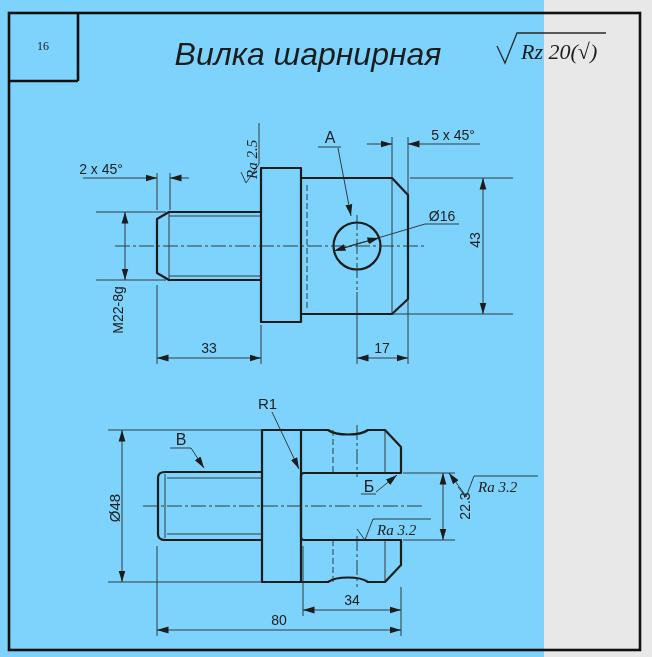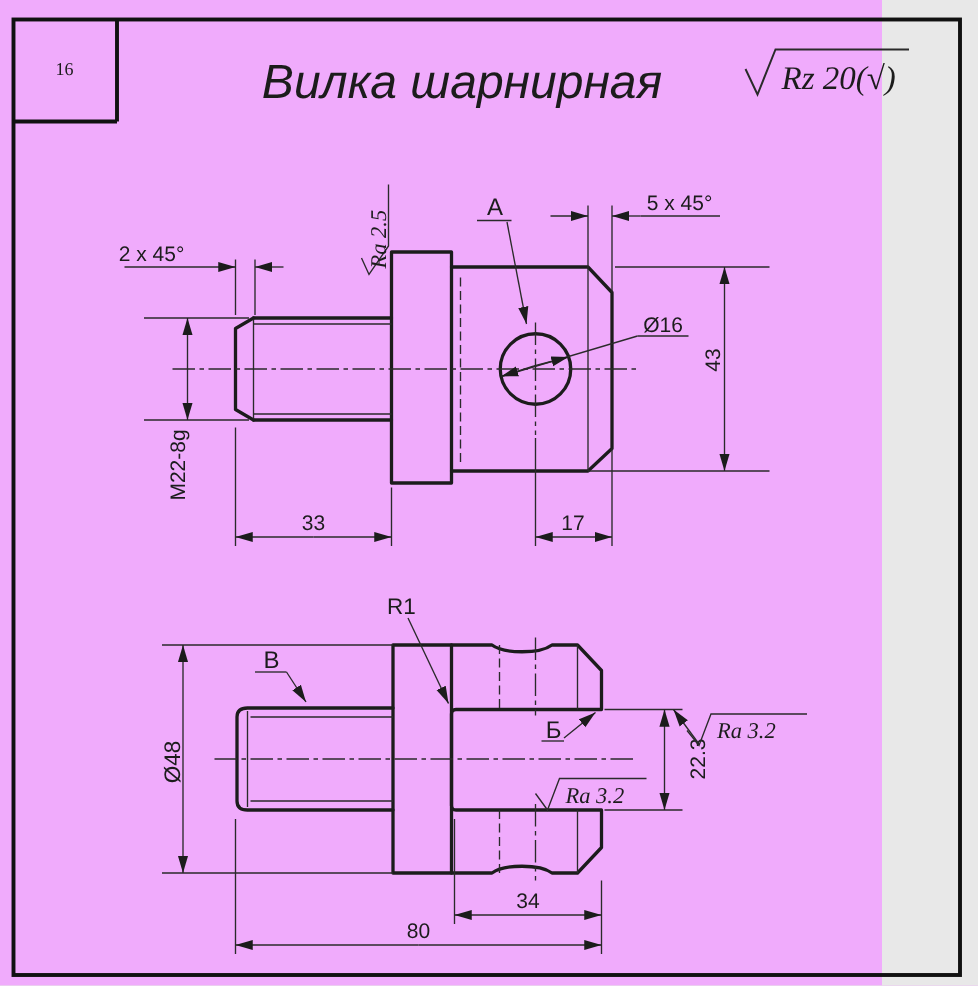--- a/index.html
+++ b/index.html
@@ -1,16 +1,16 @@
 <!DOCTYPE html>
 <html><head>
 <meta charset="utf-8">
 <style>
   html,body{margin:0;padding:0;background:#e8e8e8;}
-  .sheet{width:588px;height:657px;background:#f0abfc;position:relative;font-family:"Liberation Sans",sans-serif;}
+  .sheet{width:544px;height:657px;background:#7dd3fc;position:relative;font-family:"Liberation Sans",sans-serif;}
   svg{display:block;}
   .t{stroke:#1c1c1c;stroke-width:2.2;fill:none;stroke-linecap:round;stroke-linejoin:round;}
   .n{stroke:#2a2a2a;stroke-width:0.9;fill:none;}
   .cl{stroke:#2a2a2a;stroke-width:0.9;fill:none;stroke-dasharray:15 3 3 3;}
   .hid{stroke:#2a2a2a;stroke-width:0.9;fill:none;stroke-dasharray:6 3;}
   .frame{stroke:#111;stroke-width:2.6;fill:none;}
   text{fill:#1c1c1c;}
   .dim{font-family:"Liberation Sans",sans-serif;font-size:14px;}
   .dim15{font-family:"Liberation Sans",sans-serif;font-size:15px;}
   .lab{font-family:"Liberation Sans",sans-serif;font-size:16px;}

